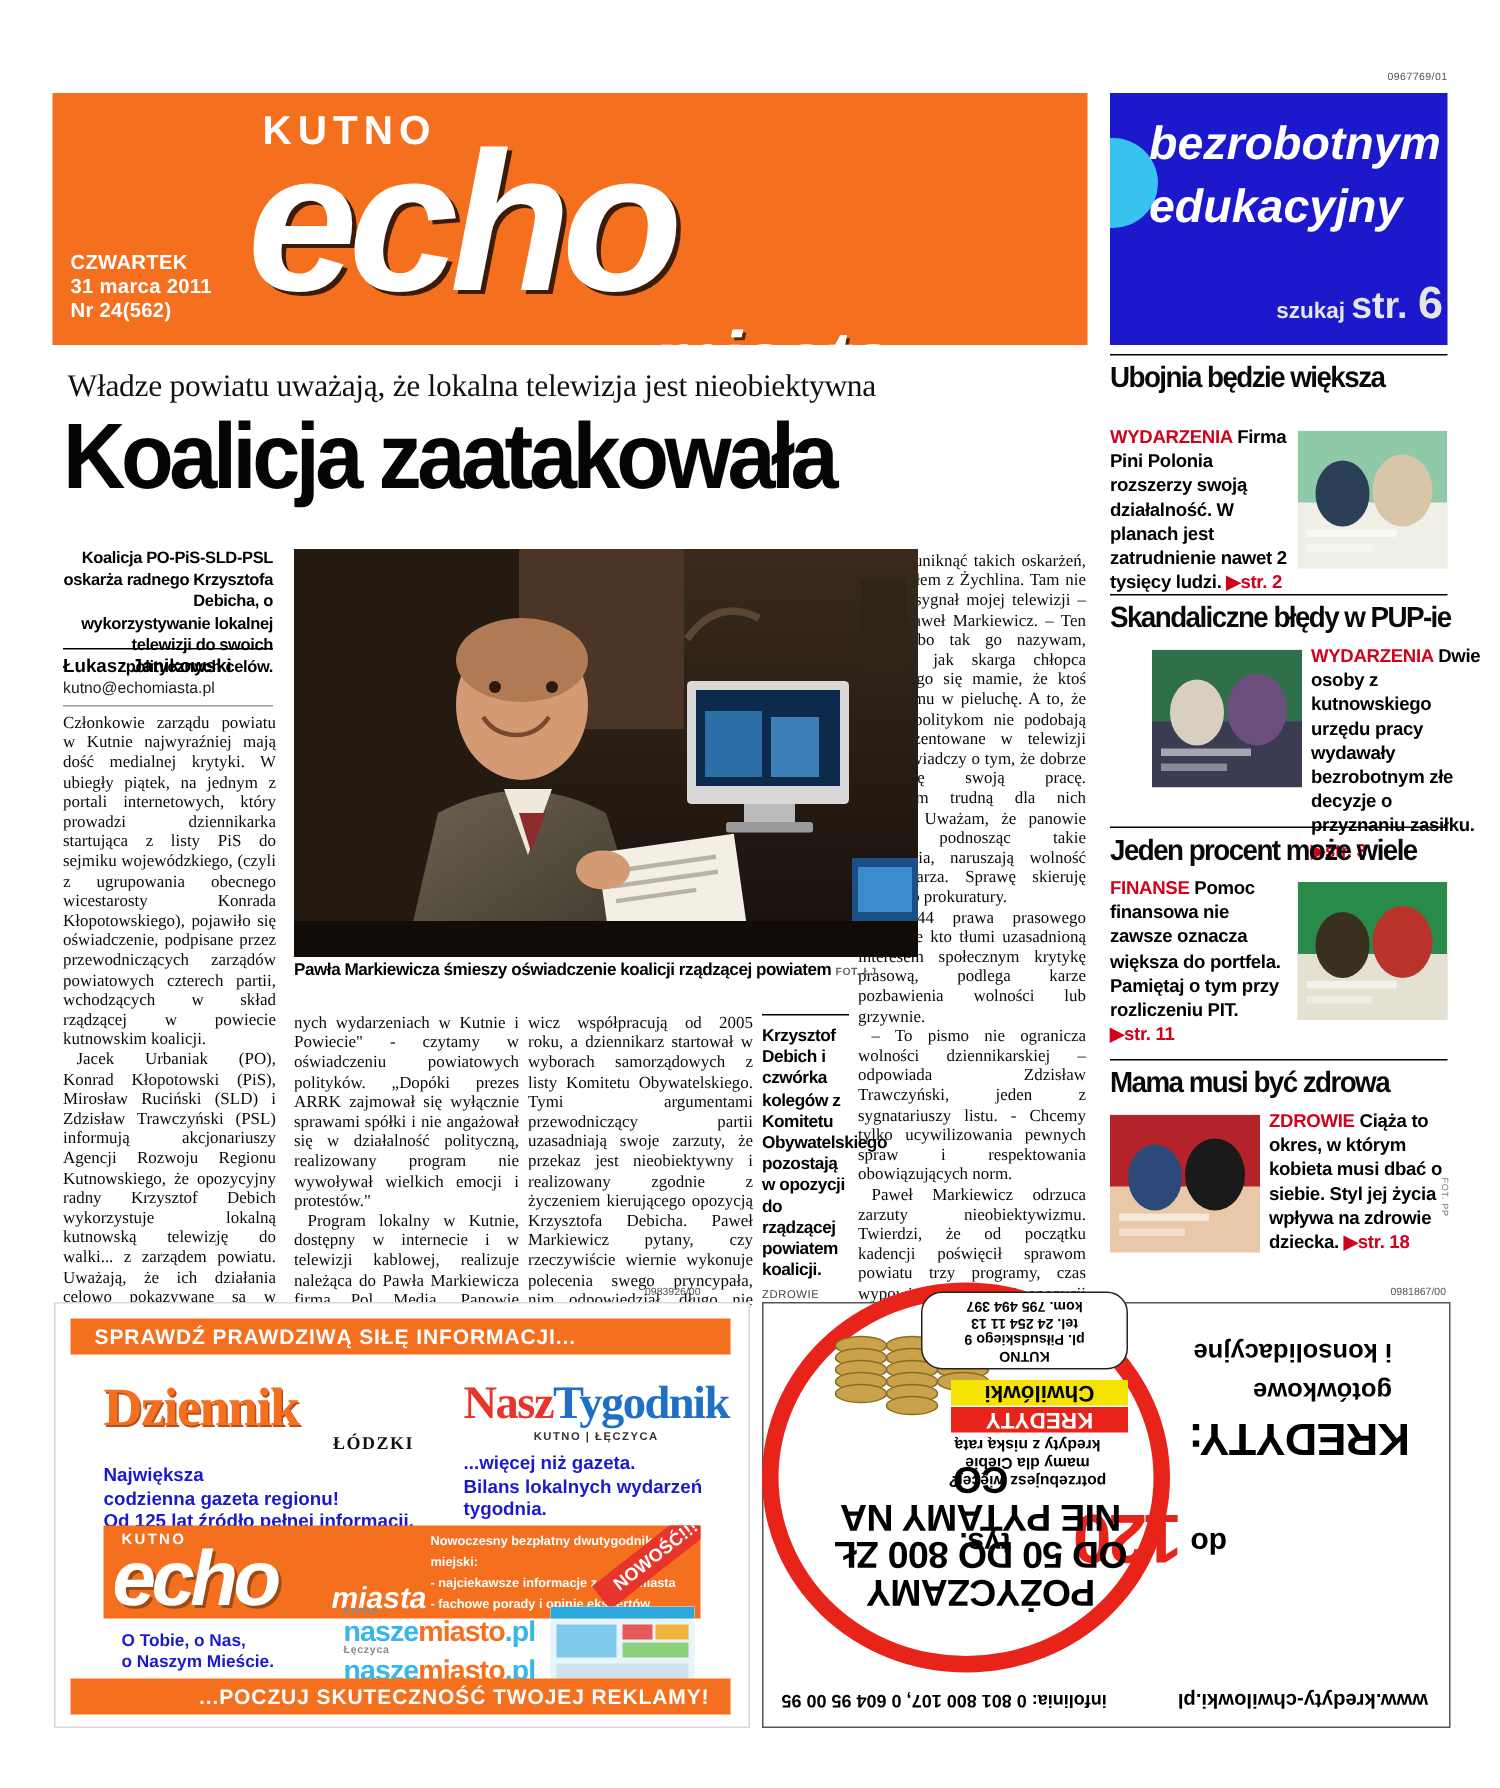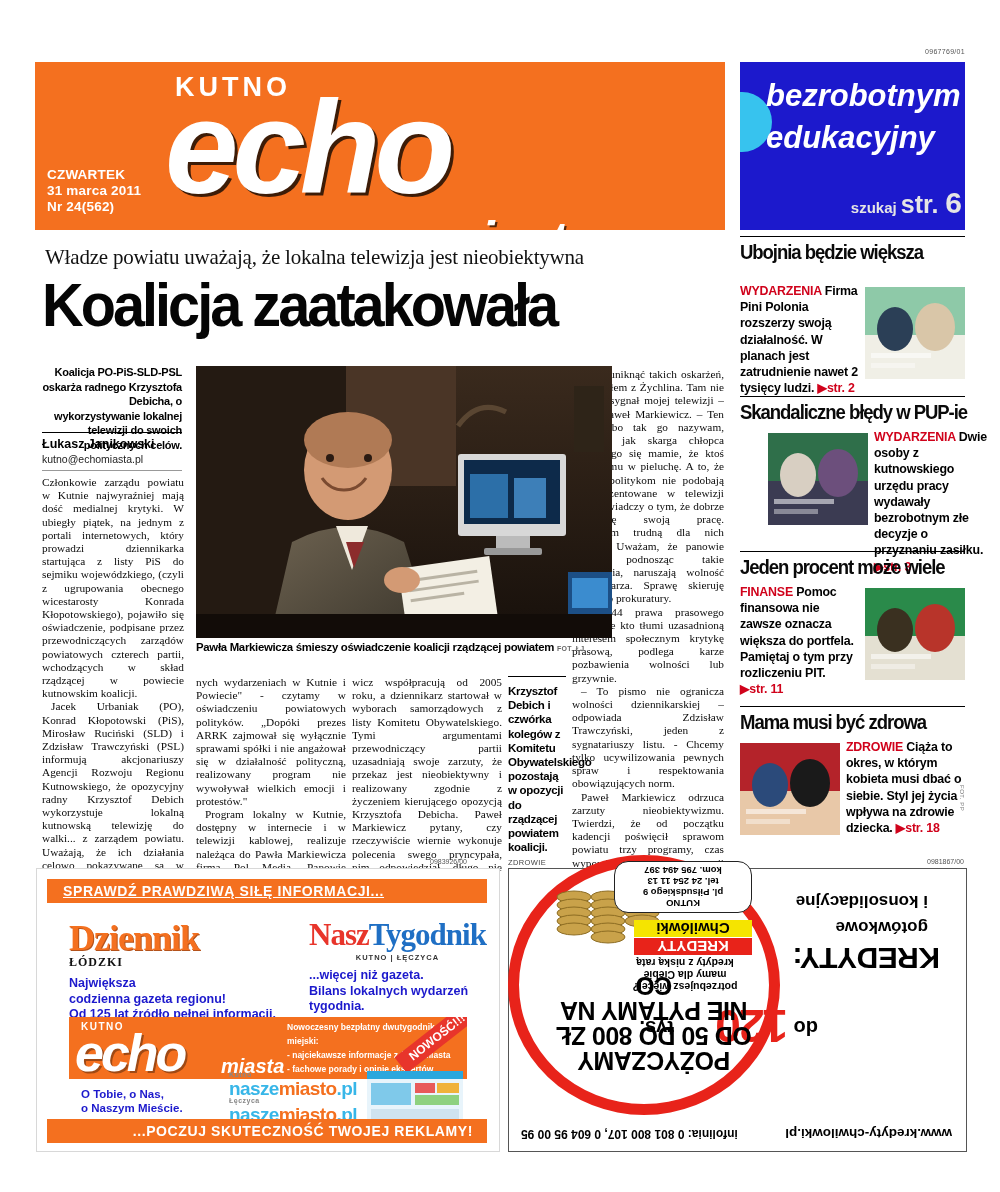--- a/index.html
+++ b/index.html
@@ -78,27 +78,27 @@
   .fotpp{position:absolute;font-size:6px;color:#777;writing-mode:vertical-rl;letter-spacing:.5px;}
 
   
   .adcode-l{position:absolute;left:430px;top:858px;font-size:7px;color:#555;}
   .reklama{position:absolute;left:508px;top:858px;font-size:7.5px;color:#444;letter-spacing:.4px;}
   .adcode-r{position:absolute;right:36px;top:858px;font-size:7px;color:#555;}
 
   .adL{position:absolute;left:36px;top:868px;width:462px;height:282px;background:#fff;border:1px solid #d8d8d8;}
   .adL .bar{position:absolute;left:10px;width:440px;height:24px;background:#F4701F;color:#fff;font-size:14px;
             font-weight:700;letter-spacing:.6px;display:flex;align-items:center;padding-left:16px;box-sizing:border-box;}
-  .adL .bar.top{top:10px;text-decoration:underline;}
+  .adL .bar.top{top:10px;}
   .adL .bar.bot{bottom:8px;justify-content:flex-end;padding-right:14px;}
   .dz{position:absolute;left:32px;top:48px;}
   .dz .w{font-family:"Liberation Serif",serif;font-size:36px;font-weight:700;color:#F4701F;letter-spacing:-1px;
          text-shadow:1px 1px 0 #b4521a;}
   .dz .sub{font-family:"Liberation Serif",serif;font-size:12px;font-weight:700;color:#111;letter-spacing:1px;
-           margin-top:-4px;}
+           text-align:right;margin-top:-4px;}
   .dz .txt{margin-top:6px;font-size:12.5px;font-weight:700;color:#1C19CC;line-height:15.5px;}
   .nt{position:absolute;left:272px;top:48px;}
   .nt .w1{font-family:"Liberation Serif",serif;font-size:31px;font-weight:700;color:#E8352B;letter-spacing:-1px;}
   .nt .w2{font-family:"Liberation Serif",serif;font-size:31px;font-weight:700;color:#1F6FC4;letter-spacing:-1px;}
   .nt .sub{font-size:7.5px;font-weight:700;color:#333;letter-spacing:1px;text-align:center;}
   .nt .txt{margin-top:6px;font-size:12.5px;font-weight:700;color:#1C19CC;line-height:15.5px;text-align:left;}
   .echoband{position:absolute;left:32px;top:148px;width:398px;height:62px;background:#F4701F;overflow:hidden;}
   .echoband .k{position:absolute;left:12px;top:4px;color:#fff;font-size:10px;font-weight:700;letter-spacing:1.5px;}
   .echoband .e{position:absolute;left:6px;top:6px;color:#fff;font-size:52px;font-weight:700;font-style:italic;
                letter-spacing:-3px;text-shadow:2px 2px 0 rgba(0,0,0,.35);}

